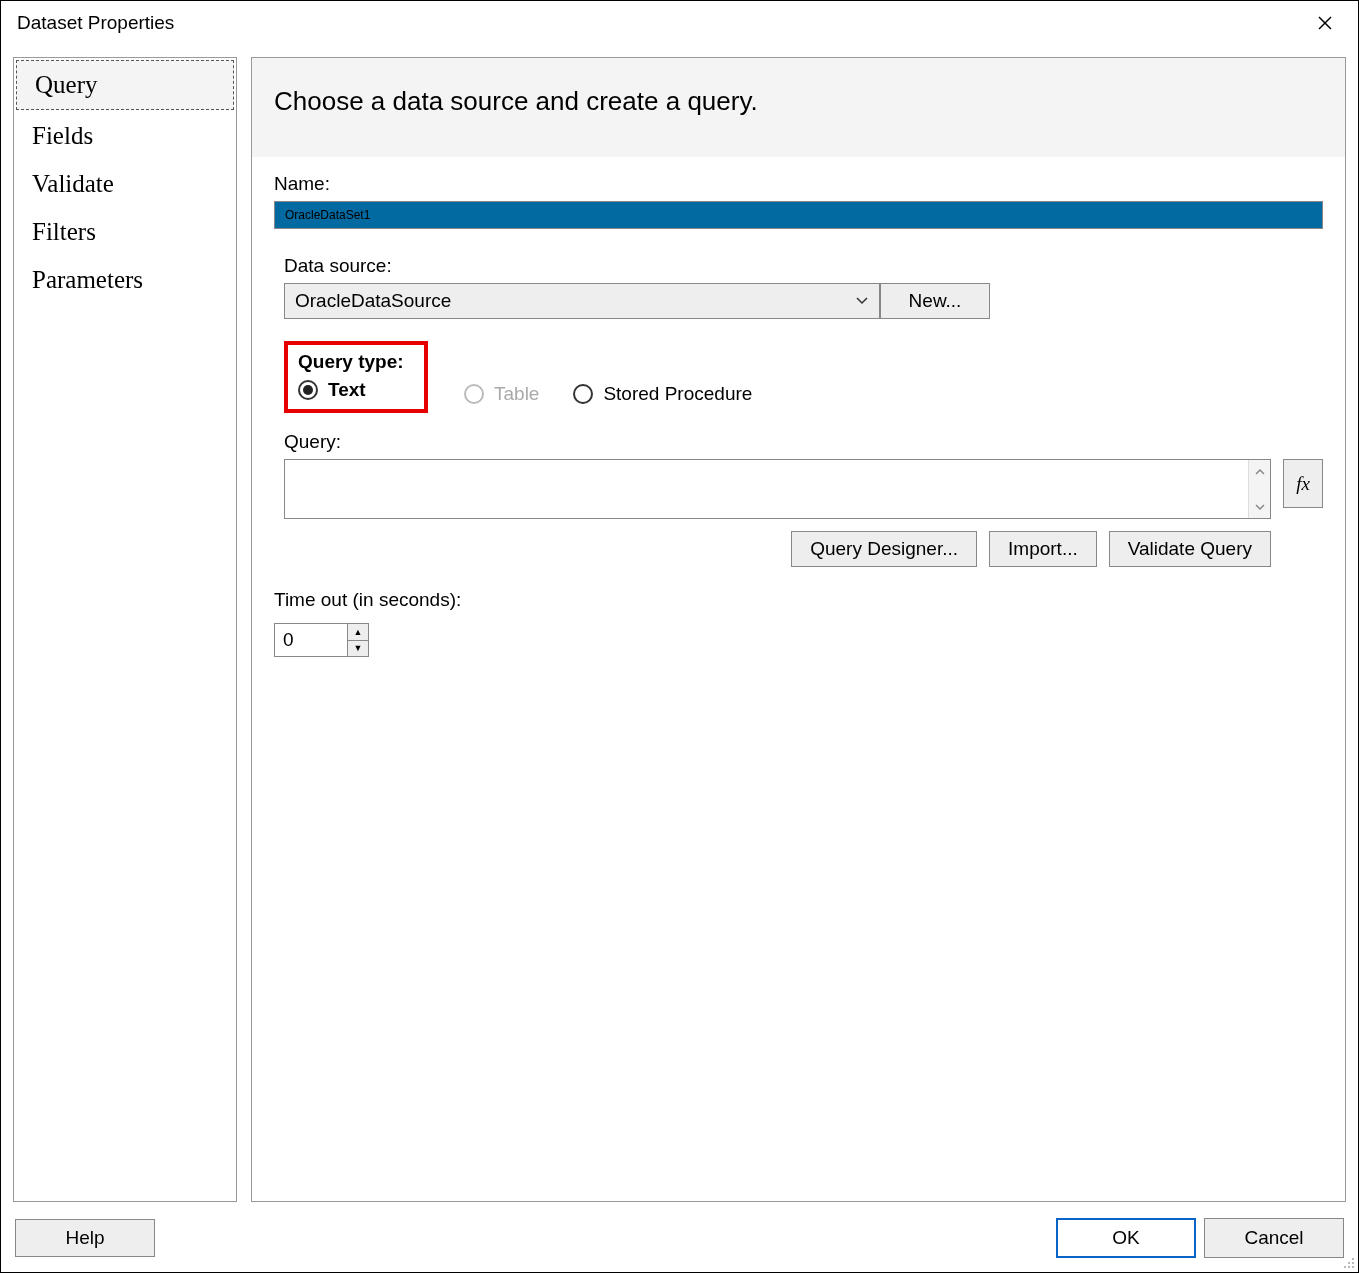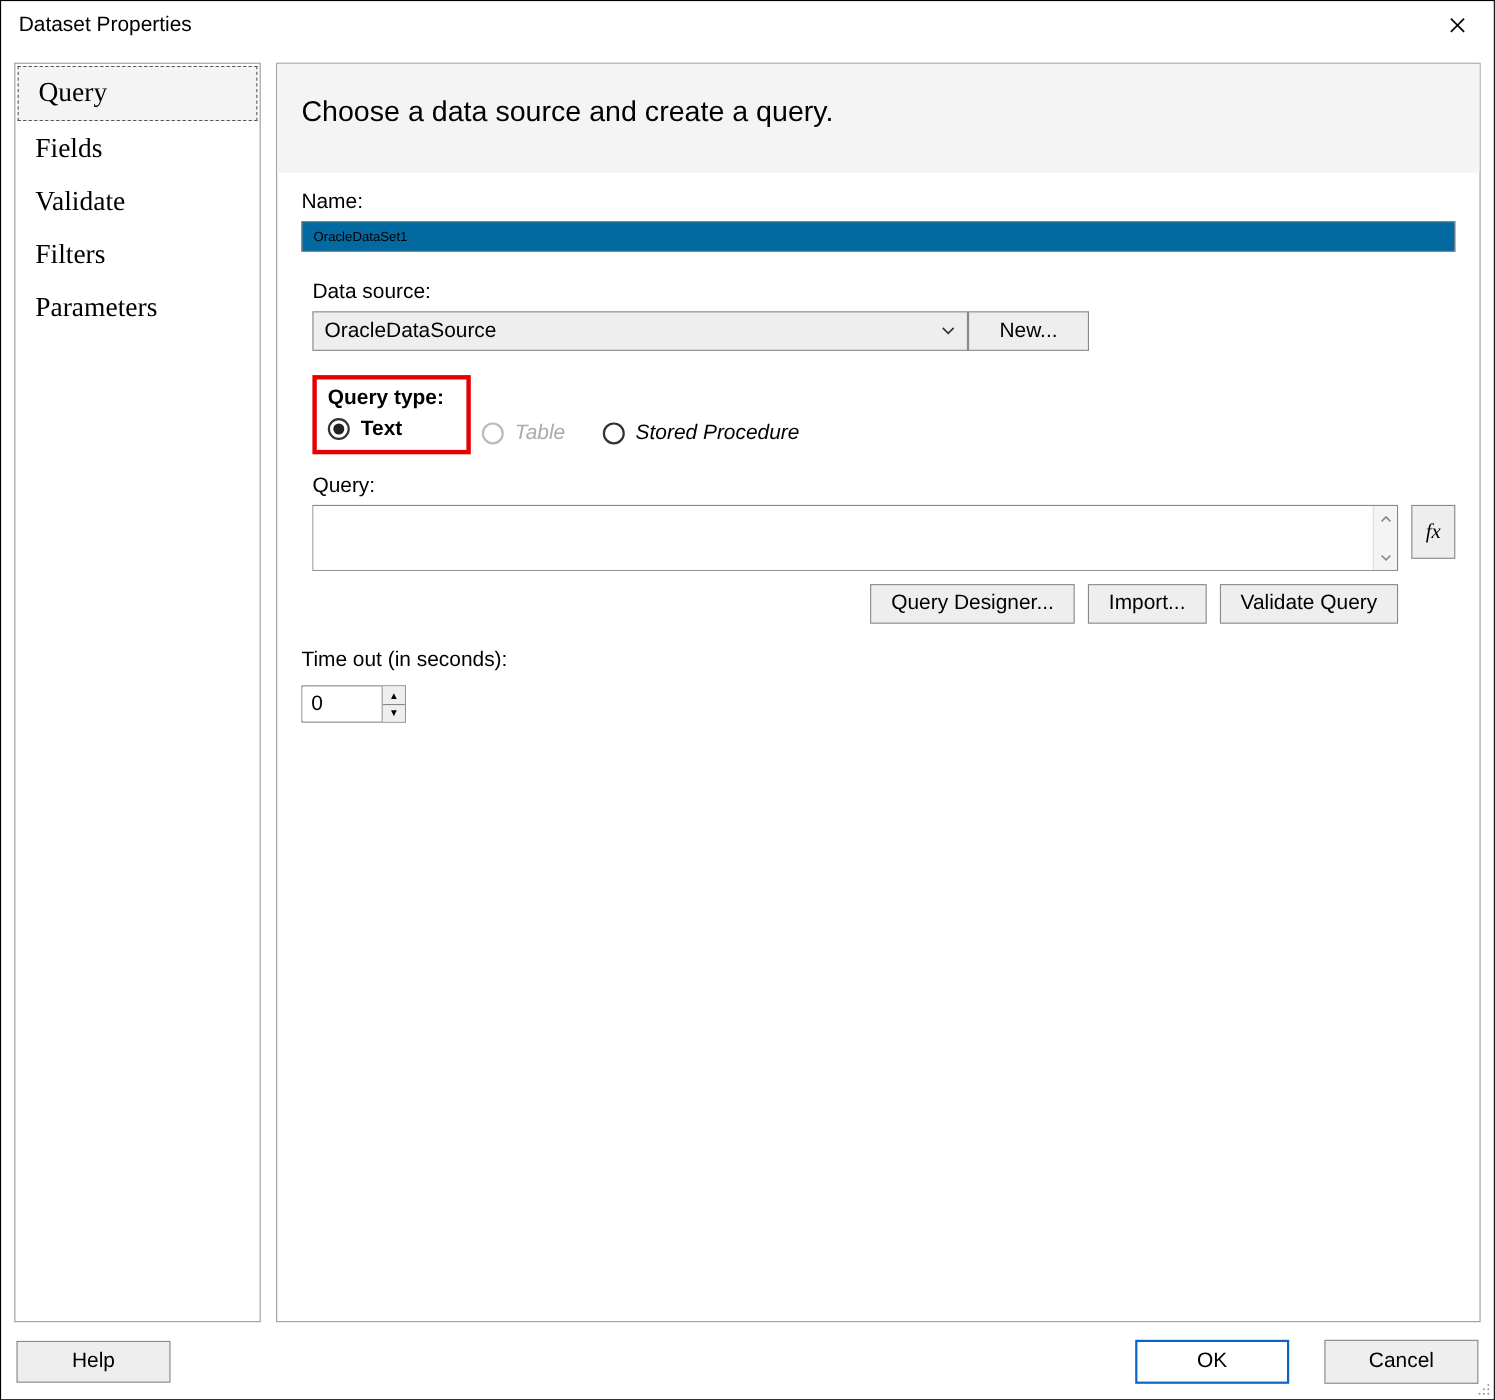--- a/index.html
+++ b/index.html
@@ -183,21 +183,21 @@
       width: 20px; height: 16px; background: #eee;
       display: flex; align-items: center; justify-content: center;
       font-size: 9px; cursor: pointer; line-height: 1;
     }
     .spin-btn + .spin-btn { border-top: 1px solid #888; }
     .bottom-buttons {
       position: absolute;
       bottom: 14px; left: 14px; right: 14px;
       display: flex; justify-content: space-between; align-items: center;
     }
-    .bb-right { display: flex; gap: 32px; }
+    .bb-right { display: flex; gap: 8px; }
     .win-btn.wide { min-width: 140px; padding: 7px 18px; }
     .win-btn.primary {
       border: 2px solid #0a64c7;
       background: #fff;
     }
     .resize-grip {
       position: absolute; right: 2px; bottom: 2px;
       width: 14px; height: 14px;
       color: #999; font-size: 14px; line-height: 1;
     }
@@ -249,21 +249,21 @@
         <div style="position:relative;">
           <div class="query-type-box">
             <div class="field-label bold">Query type:</div>
             <div class="radio-row">
               <span class="radio-circle">
                   <span class="radio-dot"></span>
                 </span>
               <span class="bold">Text</span>
             </div>
           </div>
-          <div class="qt-outside" style="left:154px; top:42px;font-style:italic;">
+          <div class="qt-outside" style="left:180px; top:42px;">
             <div class="radio-row">
               <span class="radio-circle disabled"></span>
               <span class="radio-label disabled">Table</span>
             </div>
             <div class="radio-row">
               <span class="radio-circle"></span>
               <span>Stored Procedure</span>
             </div>
           </div>
         </div>

